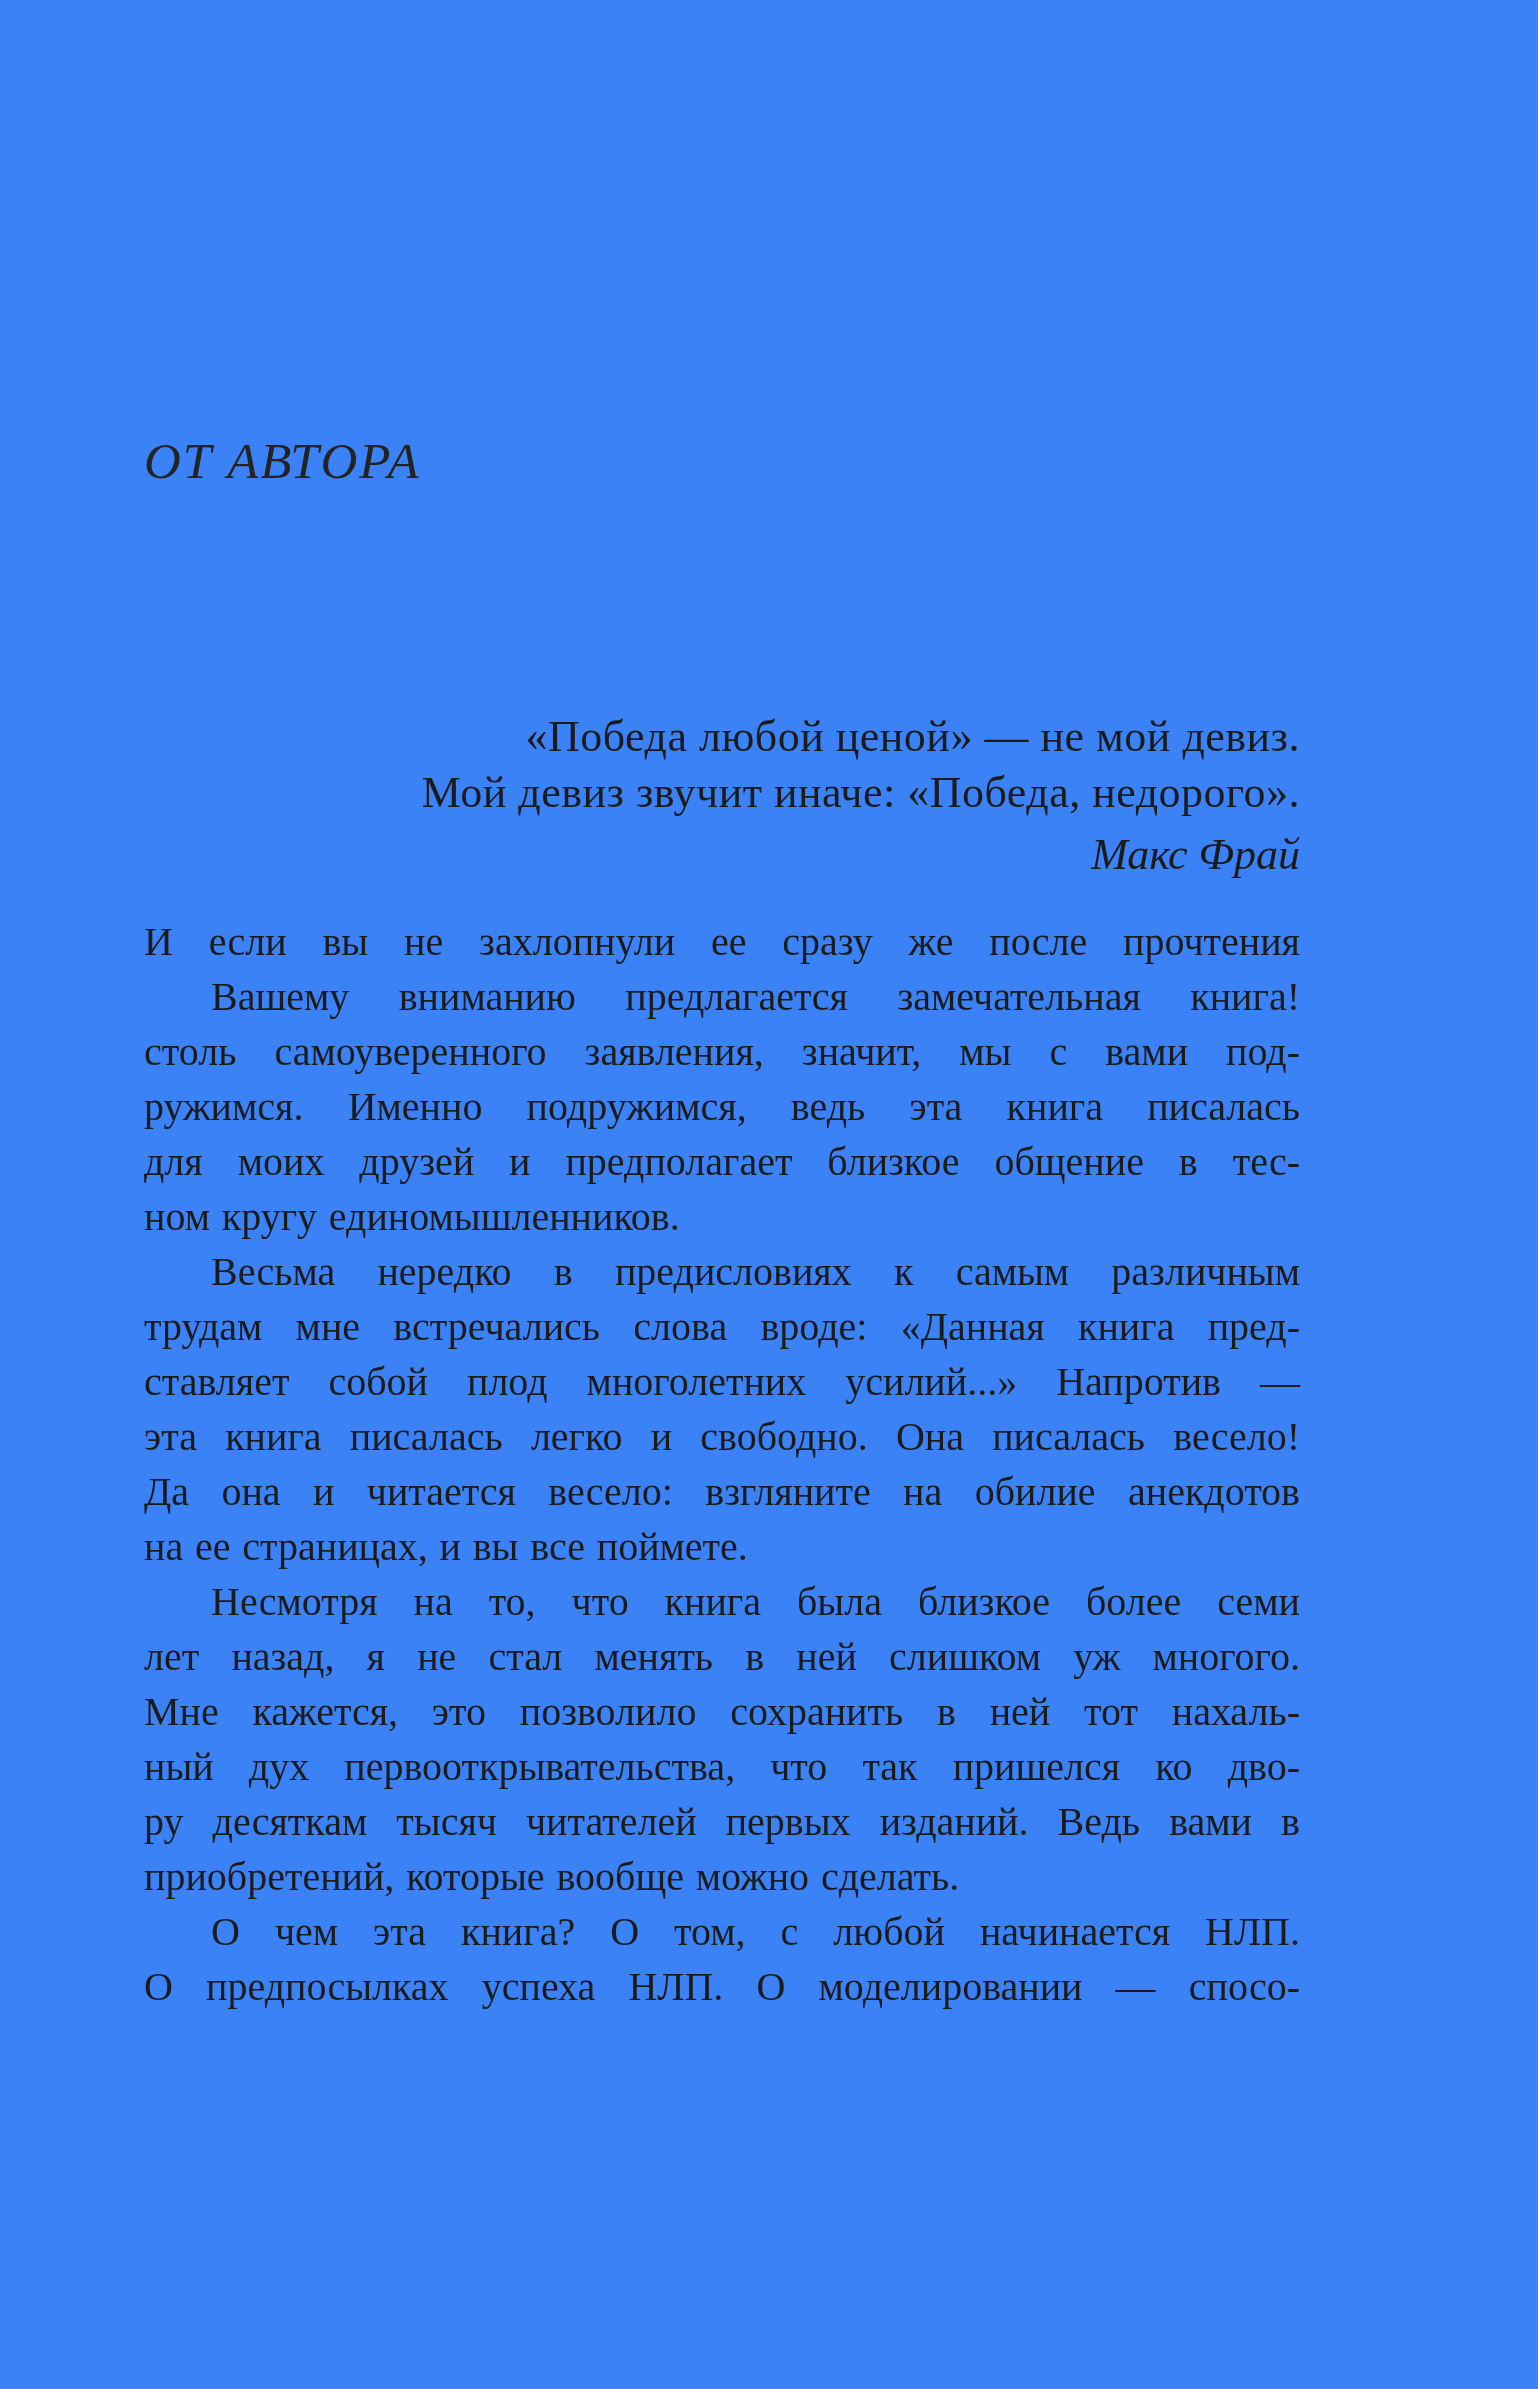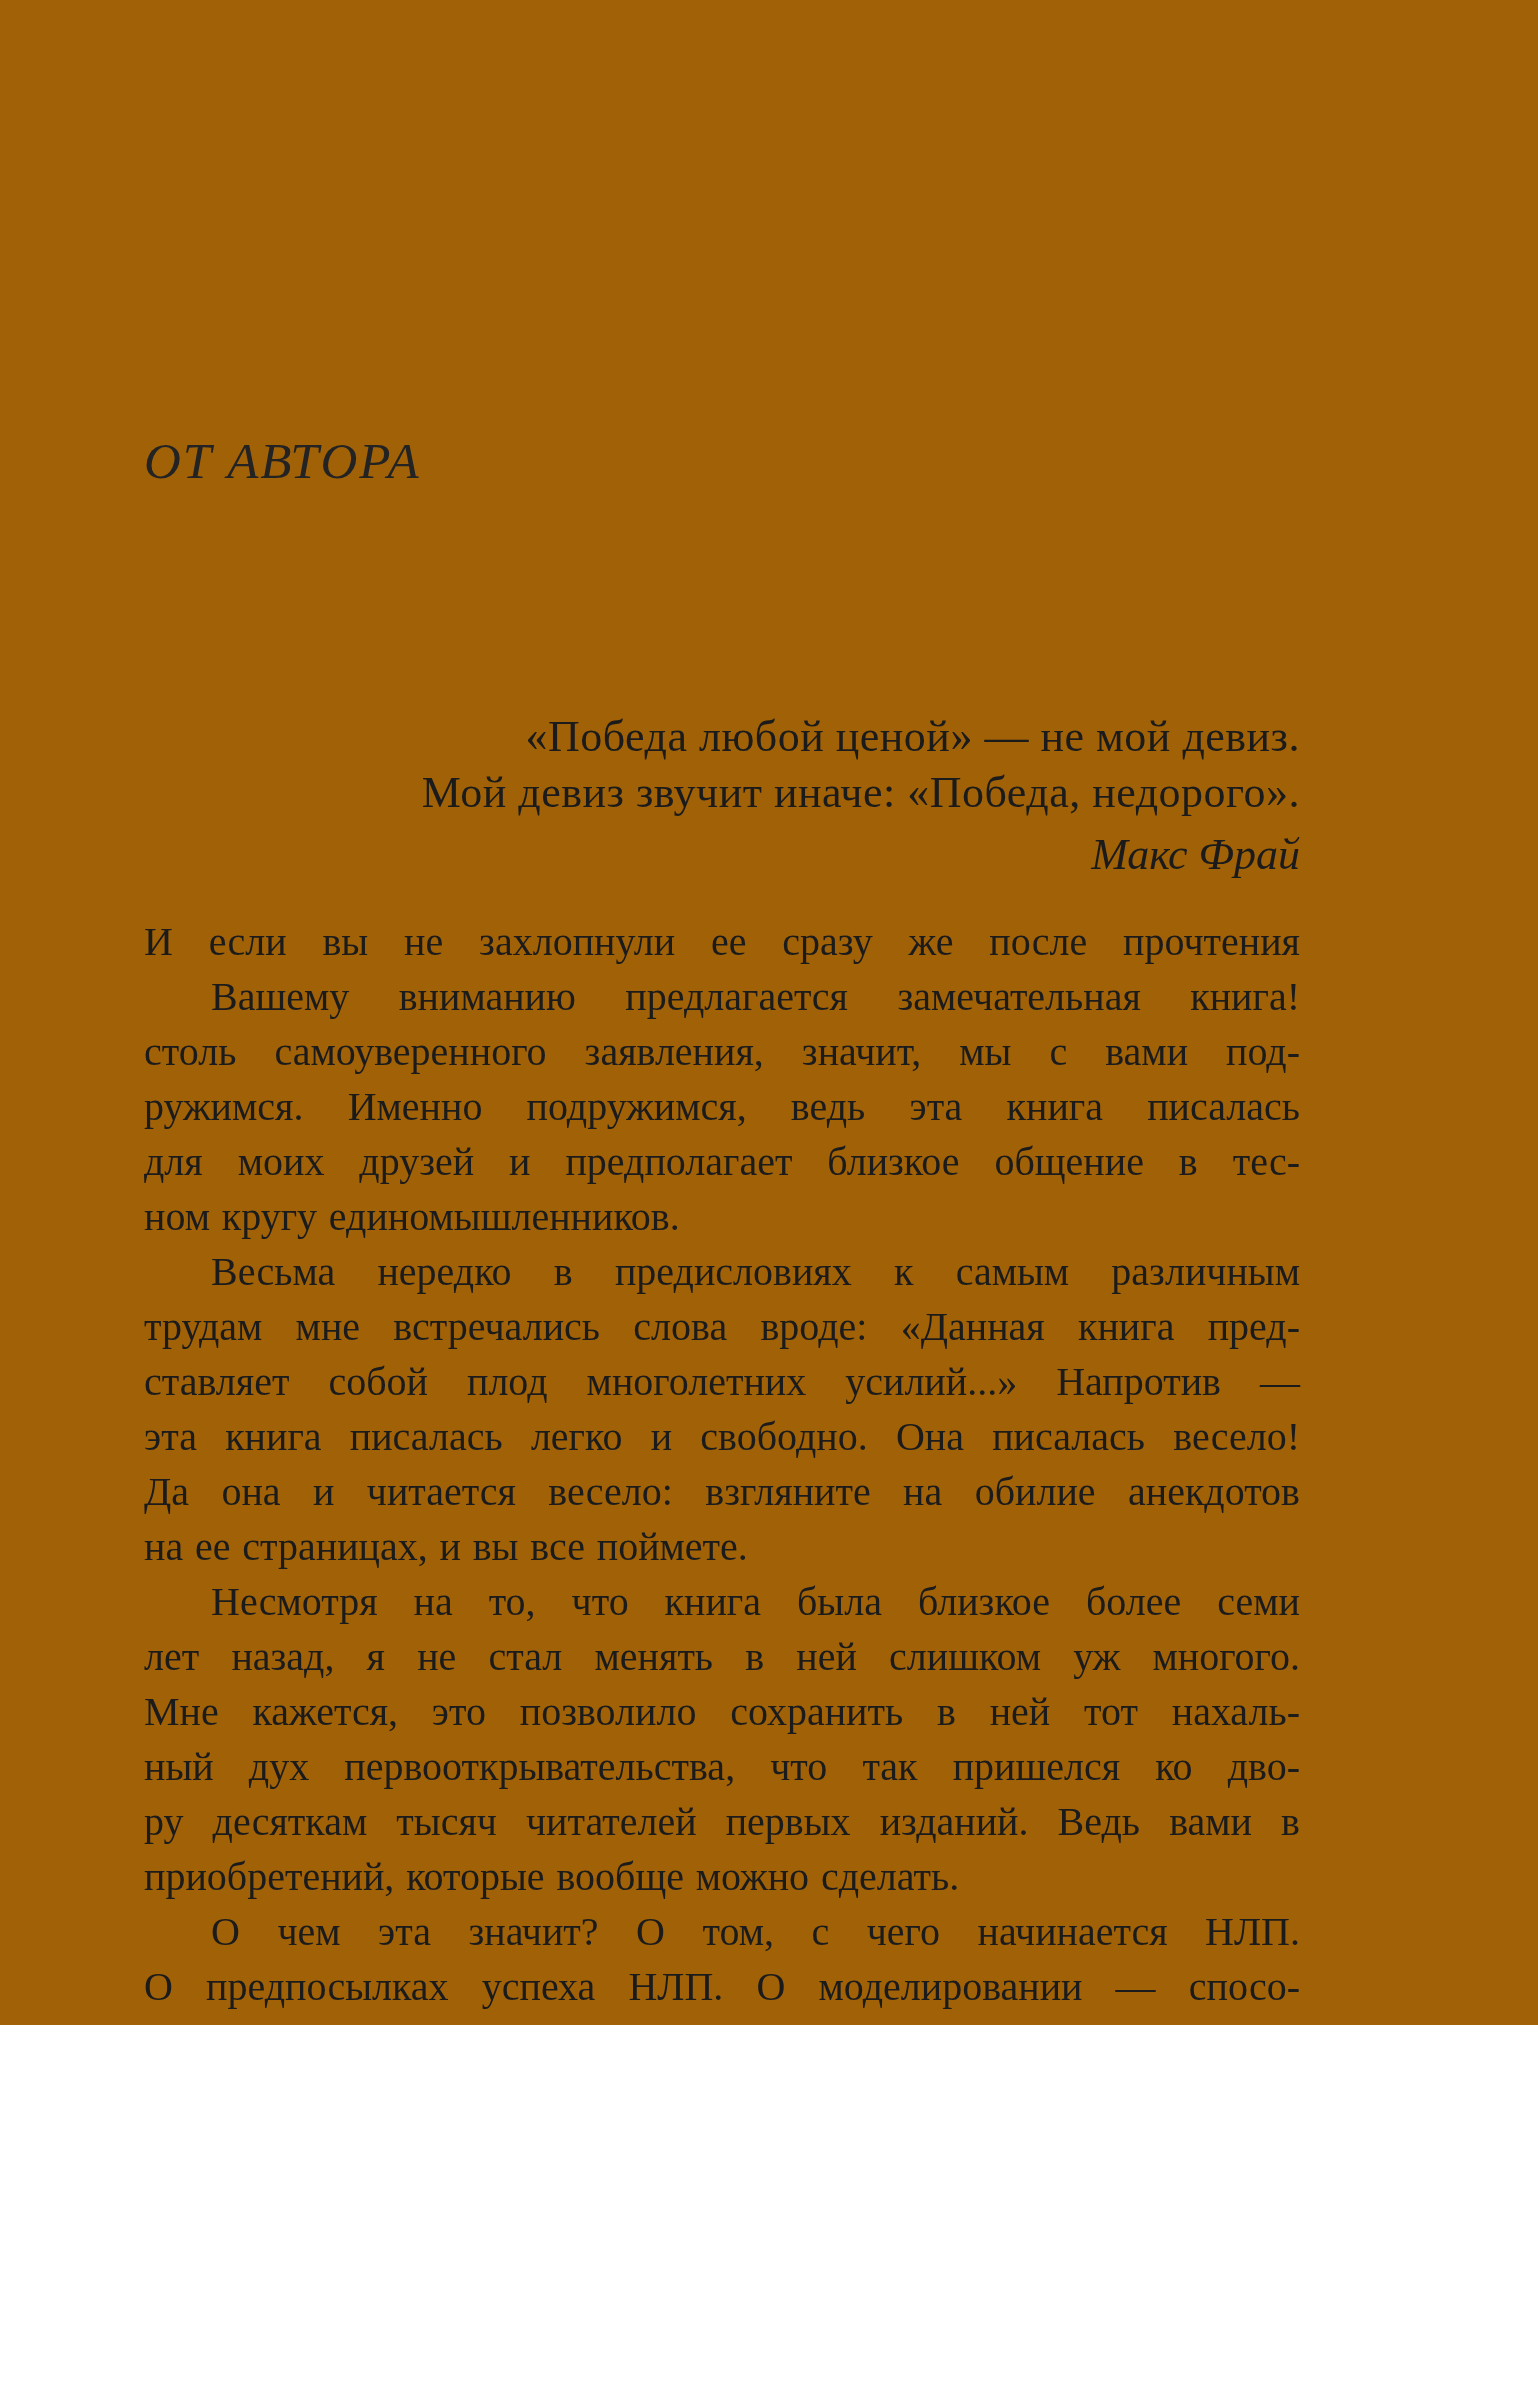--- a/index.html
+++ b/index.html
@@ -3,22 +3,22 @@
 <meta charset="utf-8">
 <style>
   html, body {
     margin: 0;
     padding: 0;
     background: #ffffff;
   }
   .page {
     position: relative;
     width: 1539px;
-    height: 2025px;
-    background: #a16207;
+    height: 2389px;
+    background: #3b82f6;
     box-sizing: border-box;
     padding: 436px 239px 0 144px;
     font-family: "Liberation Serif", "DejaVu Serif", serif;
     color: #1b1b1b;
     overflow: hidden;
   }
   .chapter-title {
     margin: 0;
     font-size: 51px;
     line-height: 1;
@@ -97,19 +97,19 @@
     <div class="para">
       <div class="line first">Несмотря на то, что книга была близкое более семи</div>
       <div class="line">лет назад, я не стал менять в ней слишком уж многого.</div>
       <div class="line">Мне кажется, это позволило сохранить в ней тот нахаль-</div>
       <div class="line">ный дух первооткрывательства, что так пришелся ко дво-</div>
       <div class="line">ру десяткам тысяч читателей первых изданий. Ведь вами в</div>
       <div class="line last">приобретений, которые вообще можно сделать.</div>
     </div>
 
     <div class="para">
-      <div class="line first">О чем эта значит? О том, с чего начинается НЛП.</div>
+      <div class="line first">О чем эта книга? О том, с любой начинается НЛП.</div>
       <div class="line">О предпосылках успеха НЛП. О моделировании — спосо-</div>
     </div>
 
   </div>
 </div>
 
 
 </body></html>

